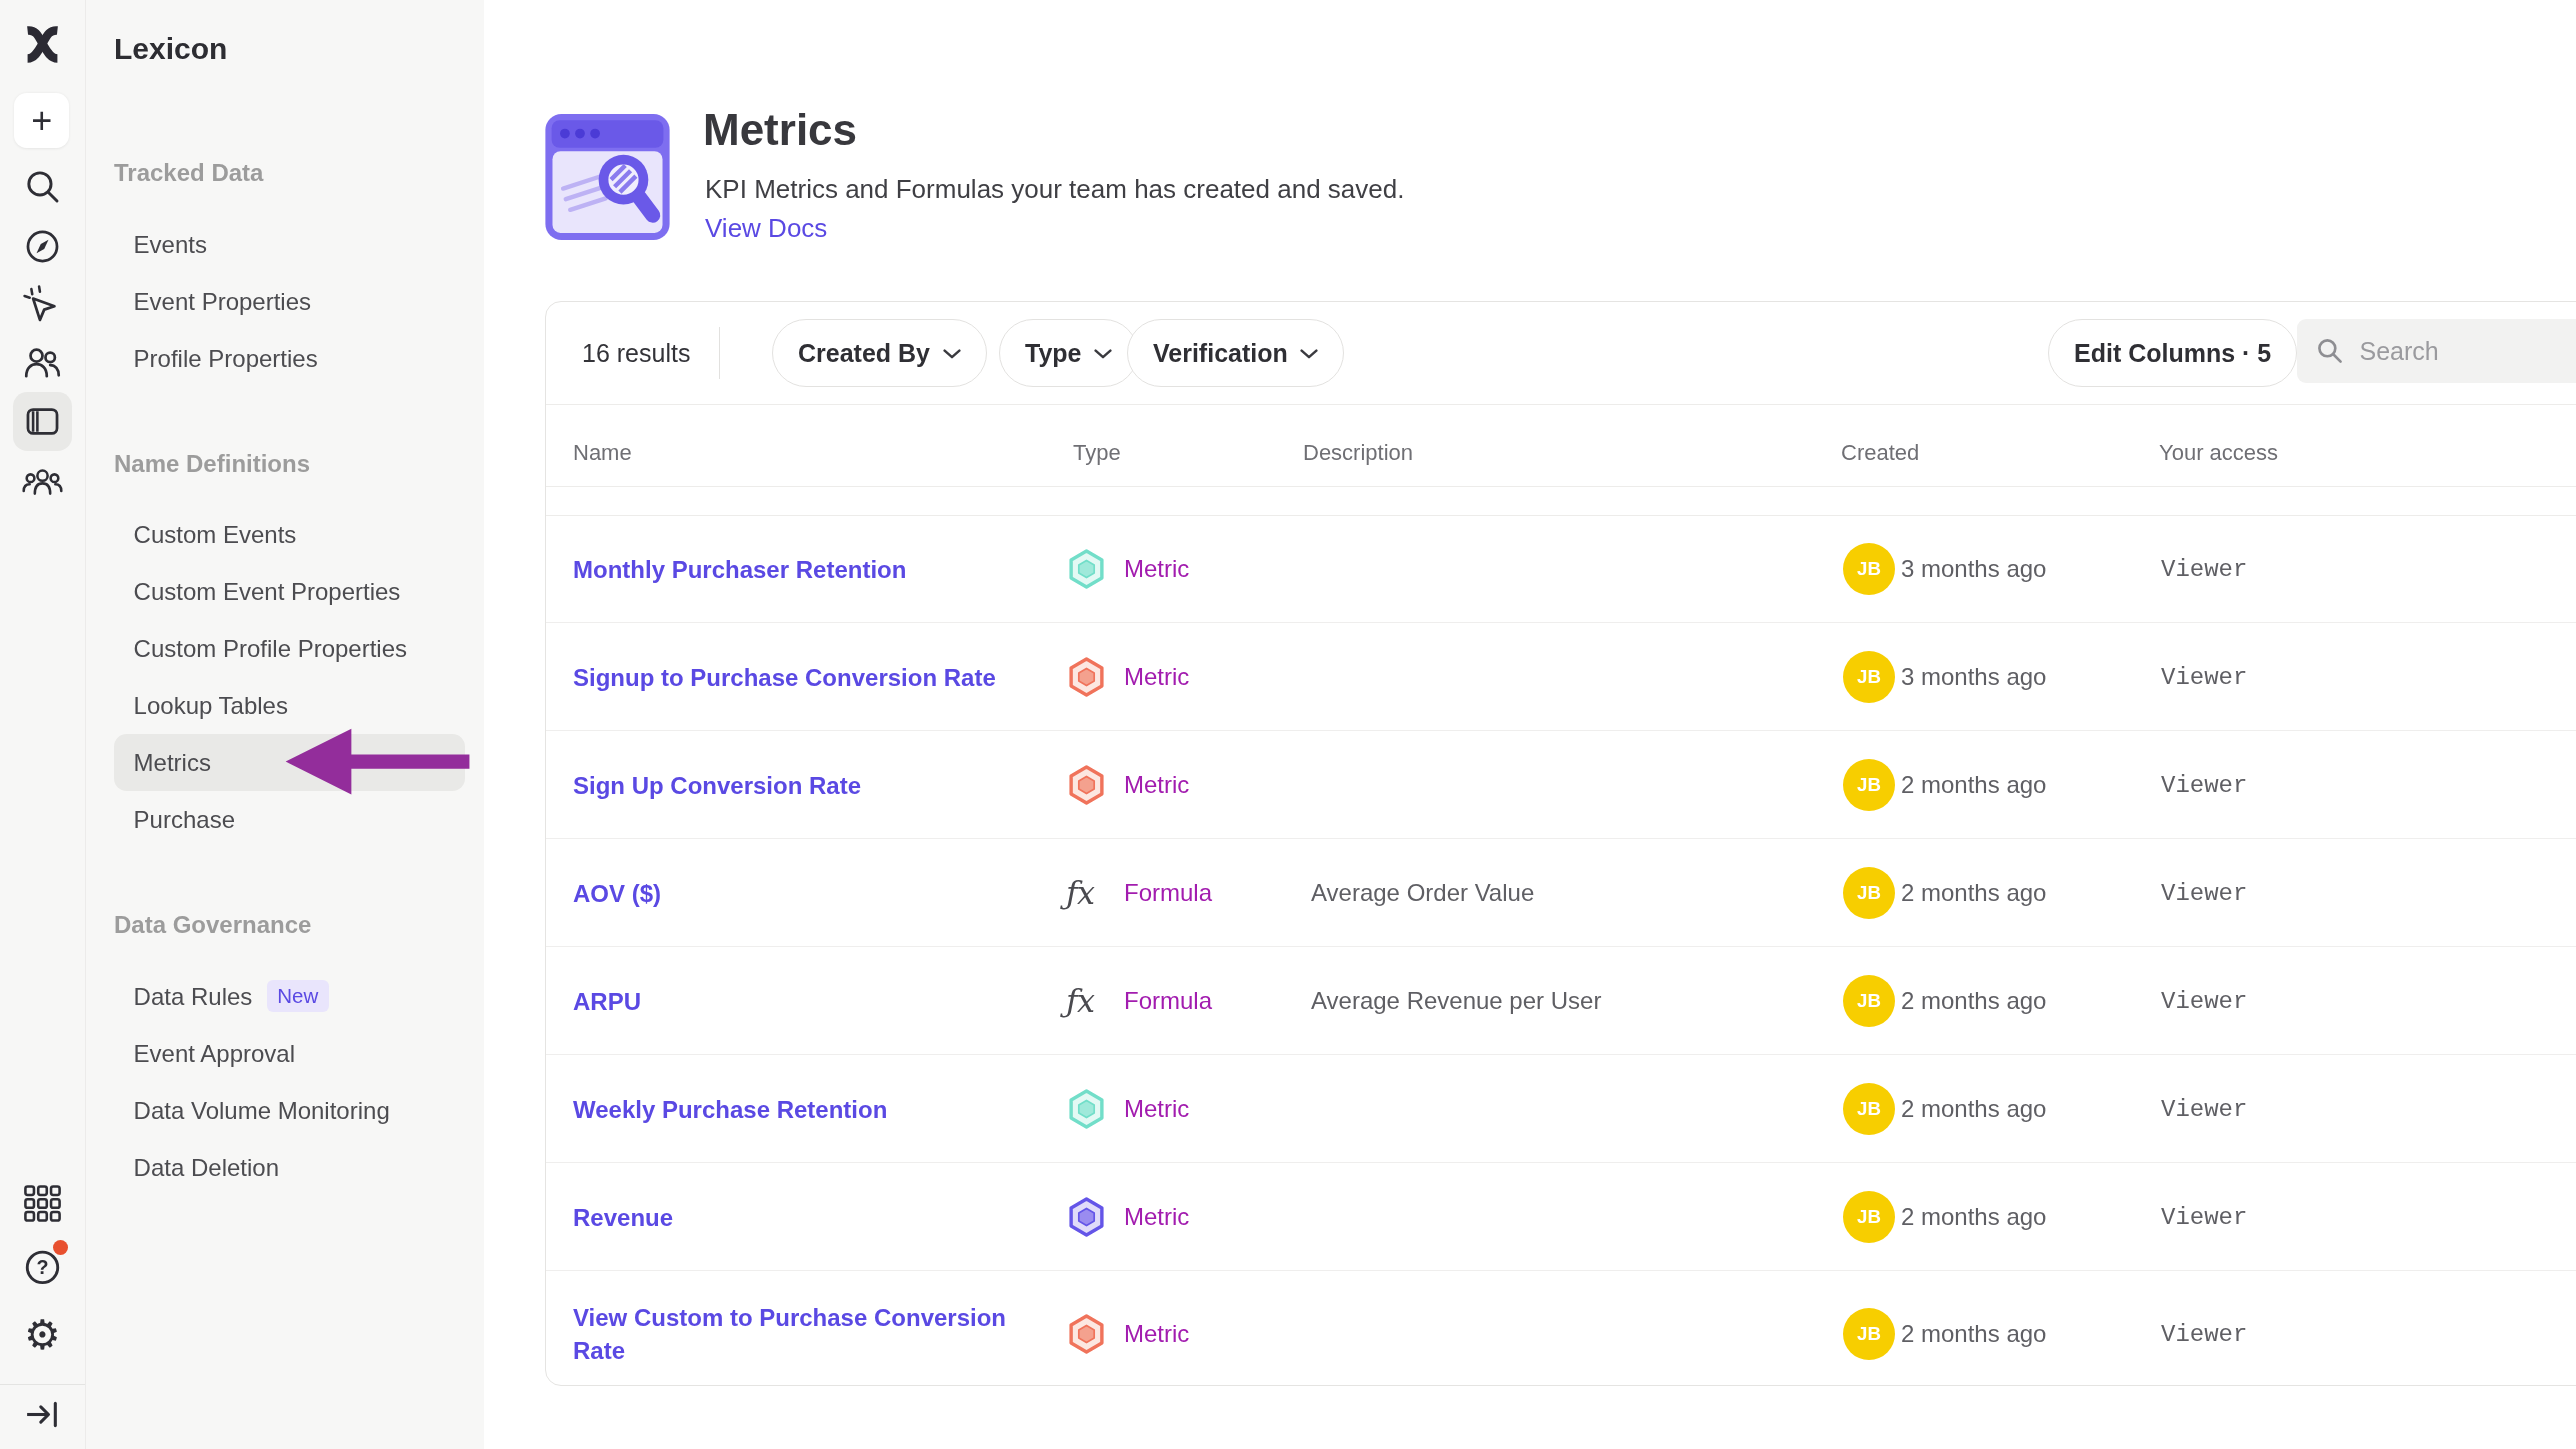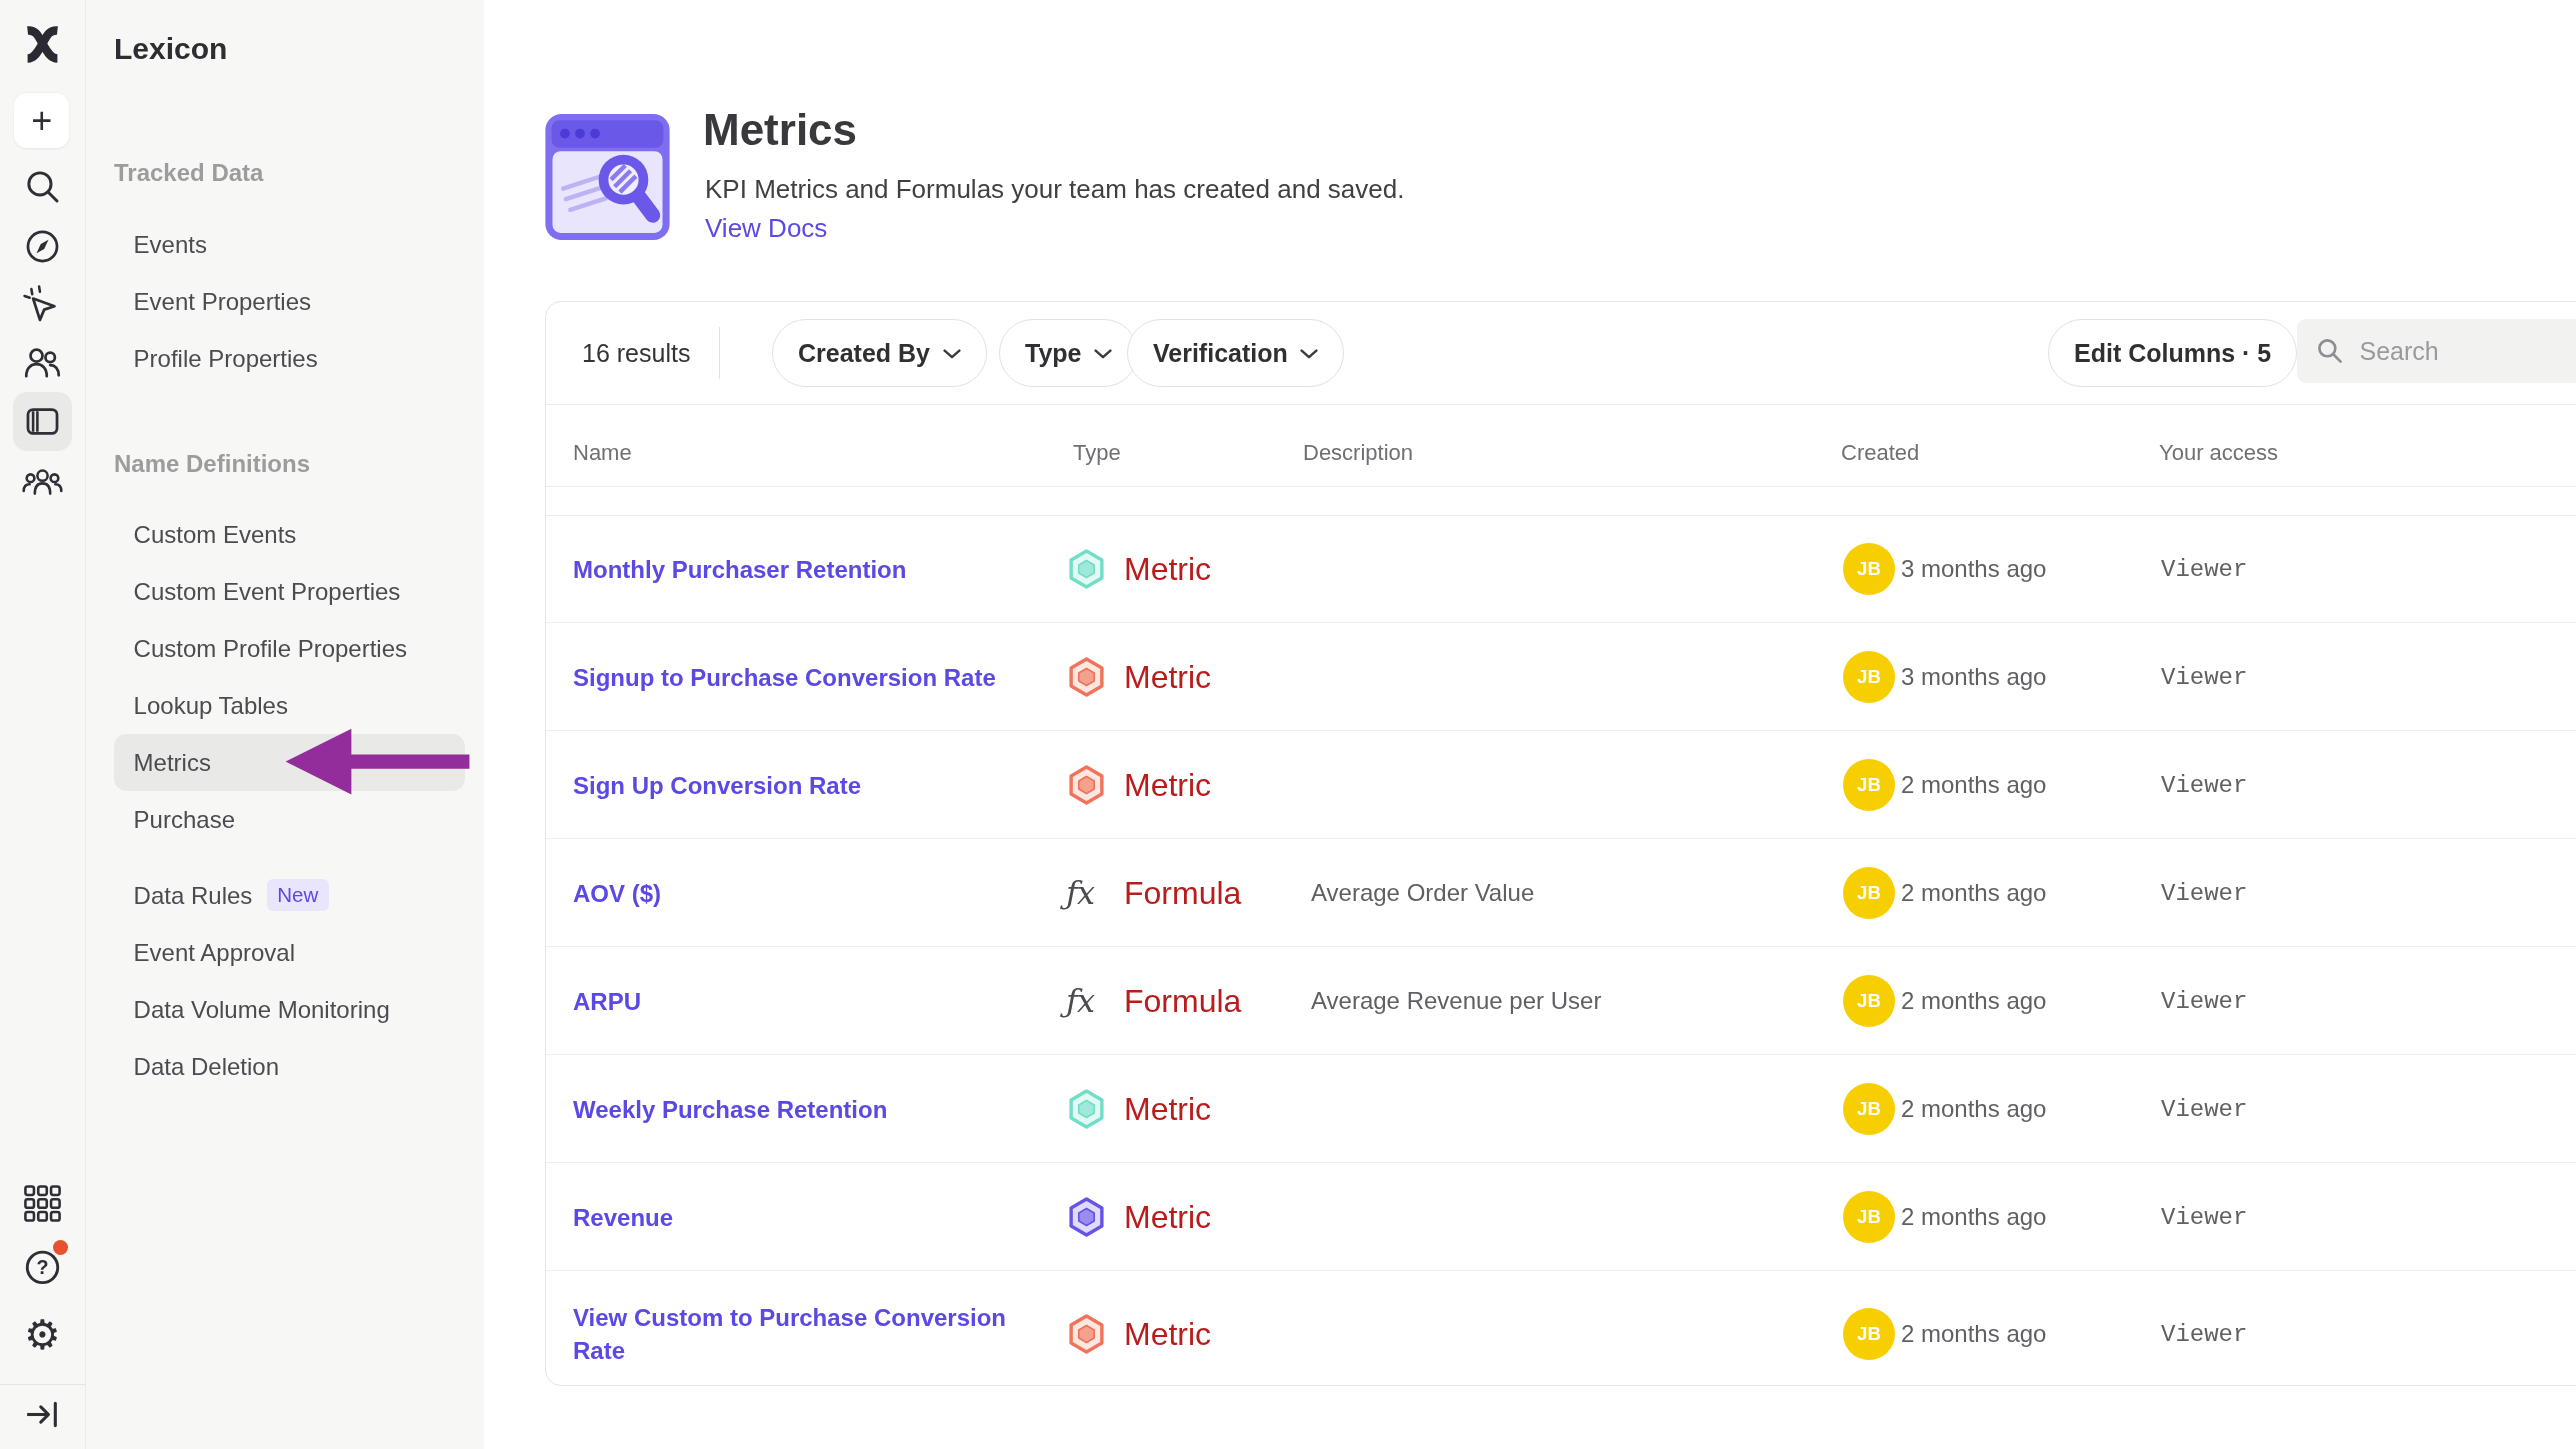--- a/index.html
+++ b/index.html
@@ -54,21 +54,21 @@
   
   .thead{position:absolute;left:0;top:102px;width:100%;height:82px;border-bottom:1.8px solid #EDECEA;}
   .th{position:absolute;top:0;height:82px;line-height:98px;font-size:22px;color:#6F6F74;}
   .sliver{position:absolute;left:0;top:184px;width:100%;height:29px;border-bottom:1.8px solid #EDECEA;}
   .rows{position:absolute;left:0;top:213px;width:100%;}
   .trow{position:relative;width:100%;height:107px;border-bottom:1.8px solid #EFEEED;}
   .trow:last-child{height:125px;border-bottom:none;}
   .cell{position:absolute;top:50%;transform:translateY(-50%);}
   .c-name{left:27px;width:471px;font-size:24px;font-weight:bold;color:#5A49E3;line-height:33px;cursor:pointer;text-decoration:none;display:block;}
   .c-ticon{left:520px;width:41px;height:43px;}
-  .c-type{left:578px;font-size:32px;color:#b91c1c;}
+  .c-type{left:578px;font-size:24px;color:#a21caf;}
   .c-desc{left:765px;font-size:24px;color:#5F5F64;}
   .c-avatar{left:1297px;width:52px;height:52px;border-radius:50%;background:#F7CE00;color:#fff;
     display:flex;align-items:center;justify-content:center;font-size:18.7px;font-weight:bold;}
   .c-created{left:1355px;font-size:24px;color:#5F5F64;}
   .c-access{left:1615px;font-size:24px;color:#5F5F64;font-family:Liberation Mono, monospace;}
   .fx{font-family:"DejaVu Serif",serif;font-style:italic;font-size:32px;color:#4A4A4F;letter-spacing:-0.9px;line-height:43px;}
   
   .anno-arrow{position:absolute;left:283px;top:726px;z-index:6;}
 </style>
 </head>
@@ -171,20 +171,21 @@
       <div class="sb-item first"><span>Events</span></div>
       <div class="sb-item"><span>Event Properties</span></div>
       <div class="sb-item"><span>Profile Properties</span></div>
       <div class="sb-section s2">Name Definitions</div>
       <div class="sb-item first"><span>Custom Events</span></div>
       <div class="sb-item"><span>Custom Event Properties</span></div>
       <div class="sb-item"><span>Custom Profile Properties</span></div>
       <div class="sb-item"><span>Lookup Tables</span></div>
       <div class="sb-item active"><span>Metrics</span></div>
       <div class="sb-item"><span>Purchase</span></div>
+      <div class="sb-section s3">Data Governance</div>
       <div class="sb-item first"><span>Data Rules</span><span class="badge-new">New</span></div>
       <div class="sb-item"><span>Event Approval</span></div>
       <div class="sb-item"><span>Data Volume Monitoring</span></div>
       <div class="sb-item"><span>Data Deletion</span></div>
     </div>
 </div>
 
 <div class="main">
   <div class="hdr-icon">
     <svg width="125" height="126" viewBox="0 0 140 142">

